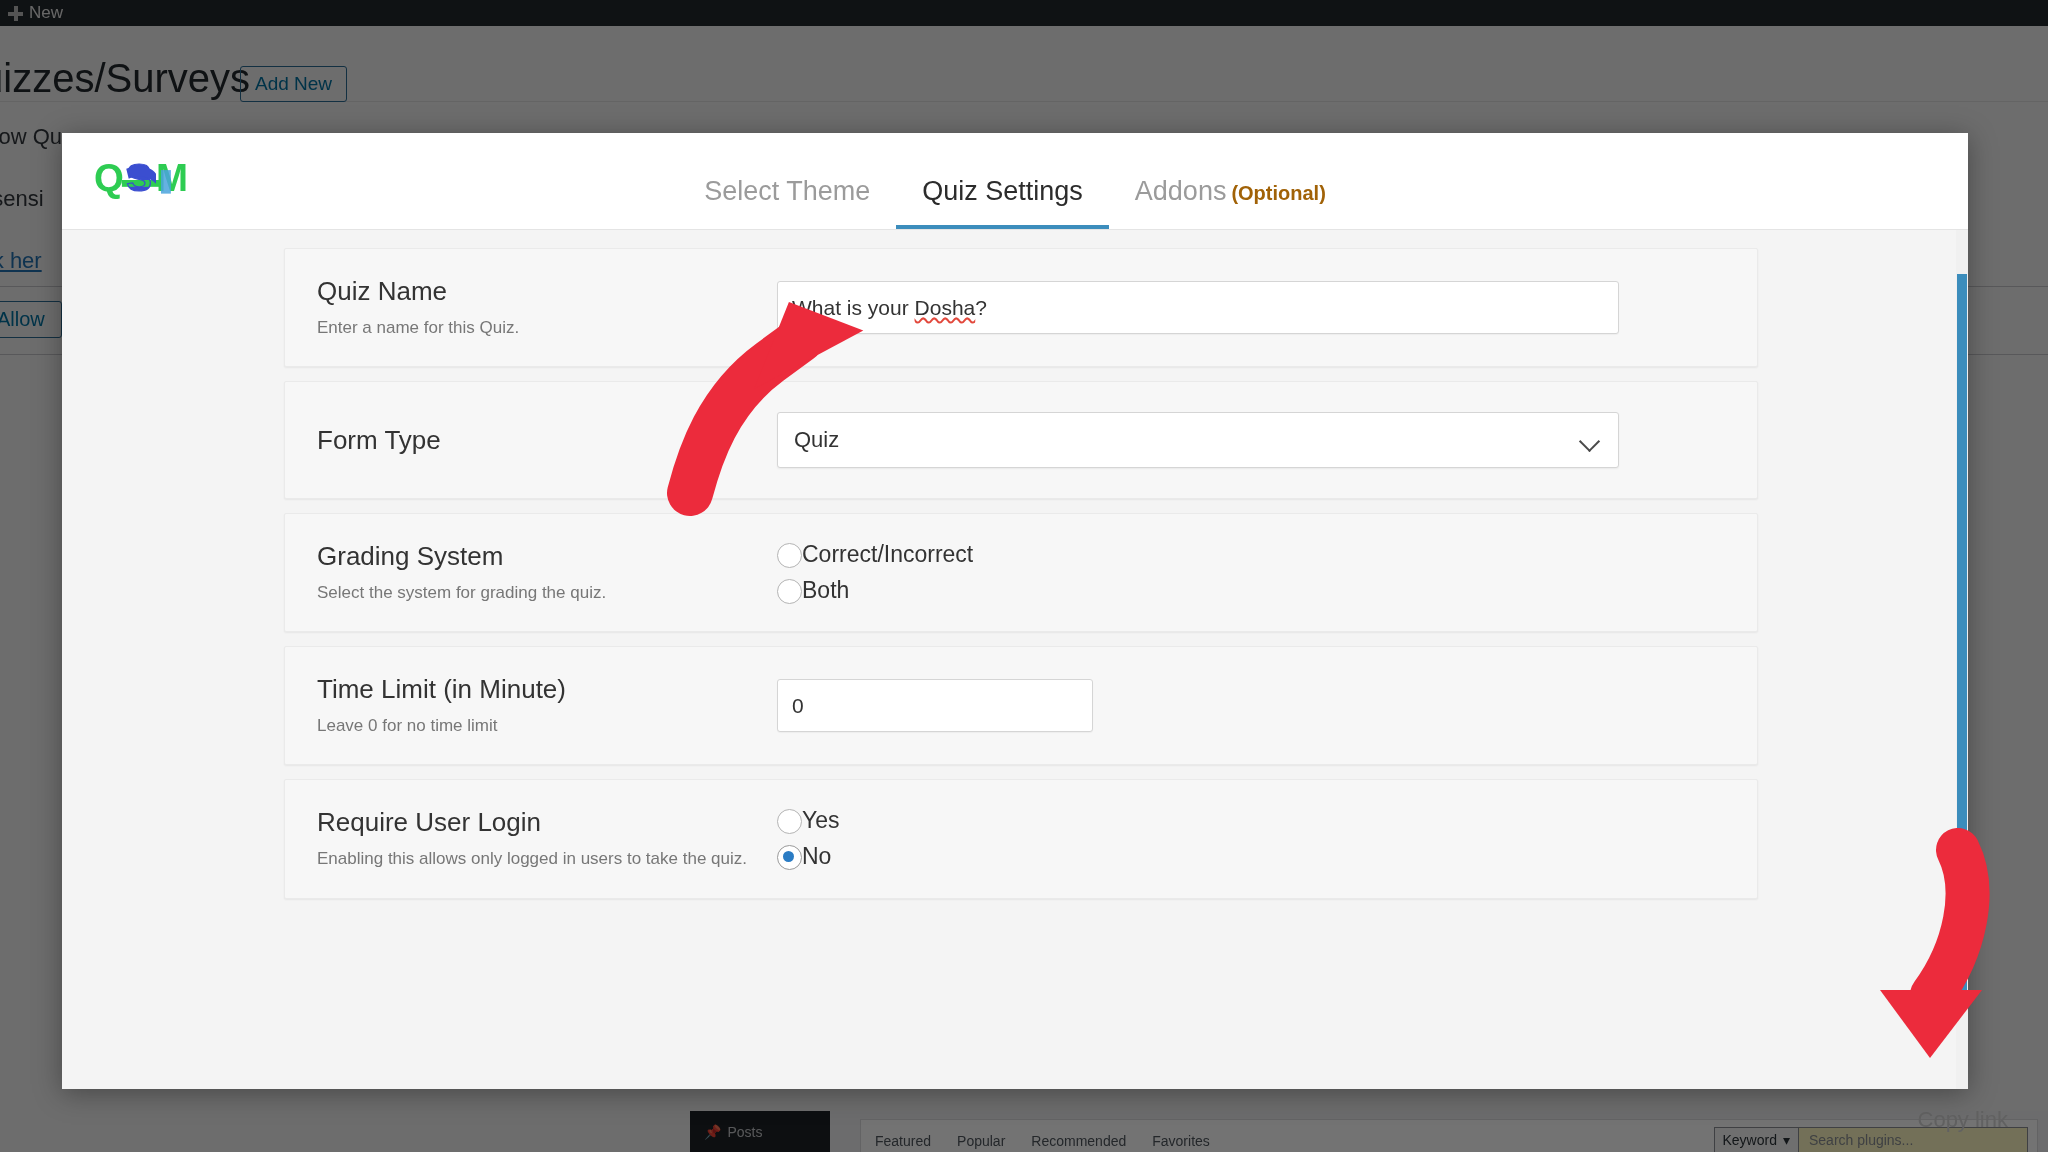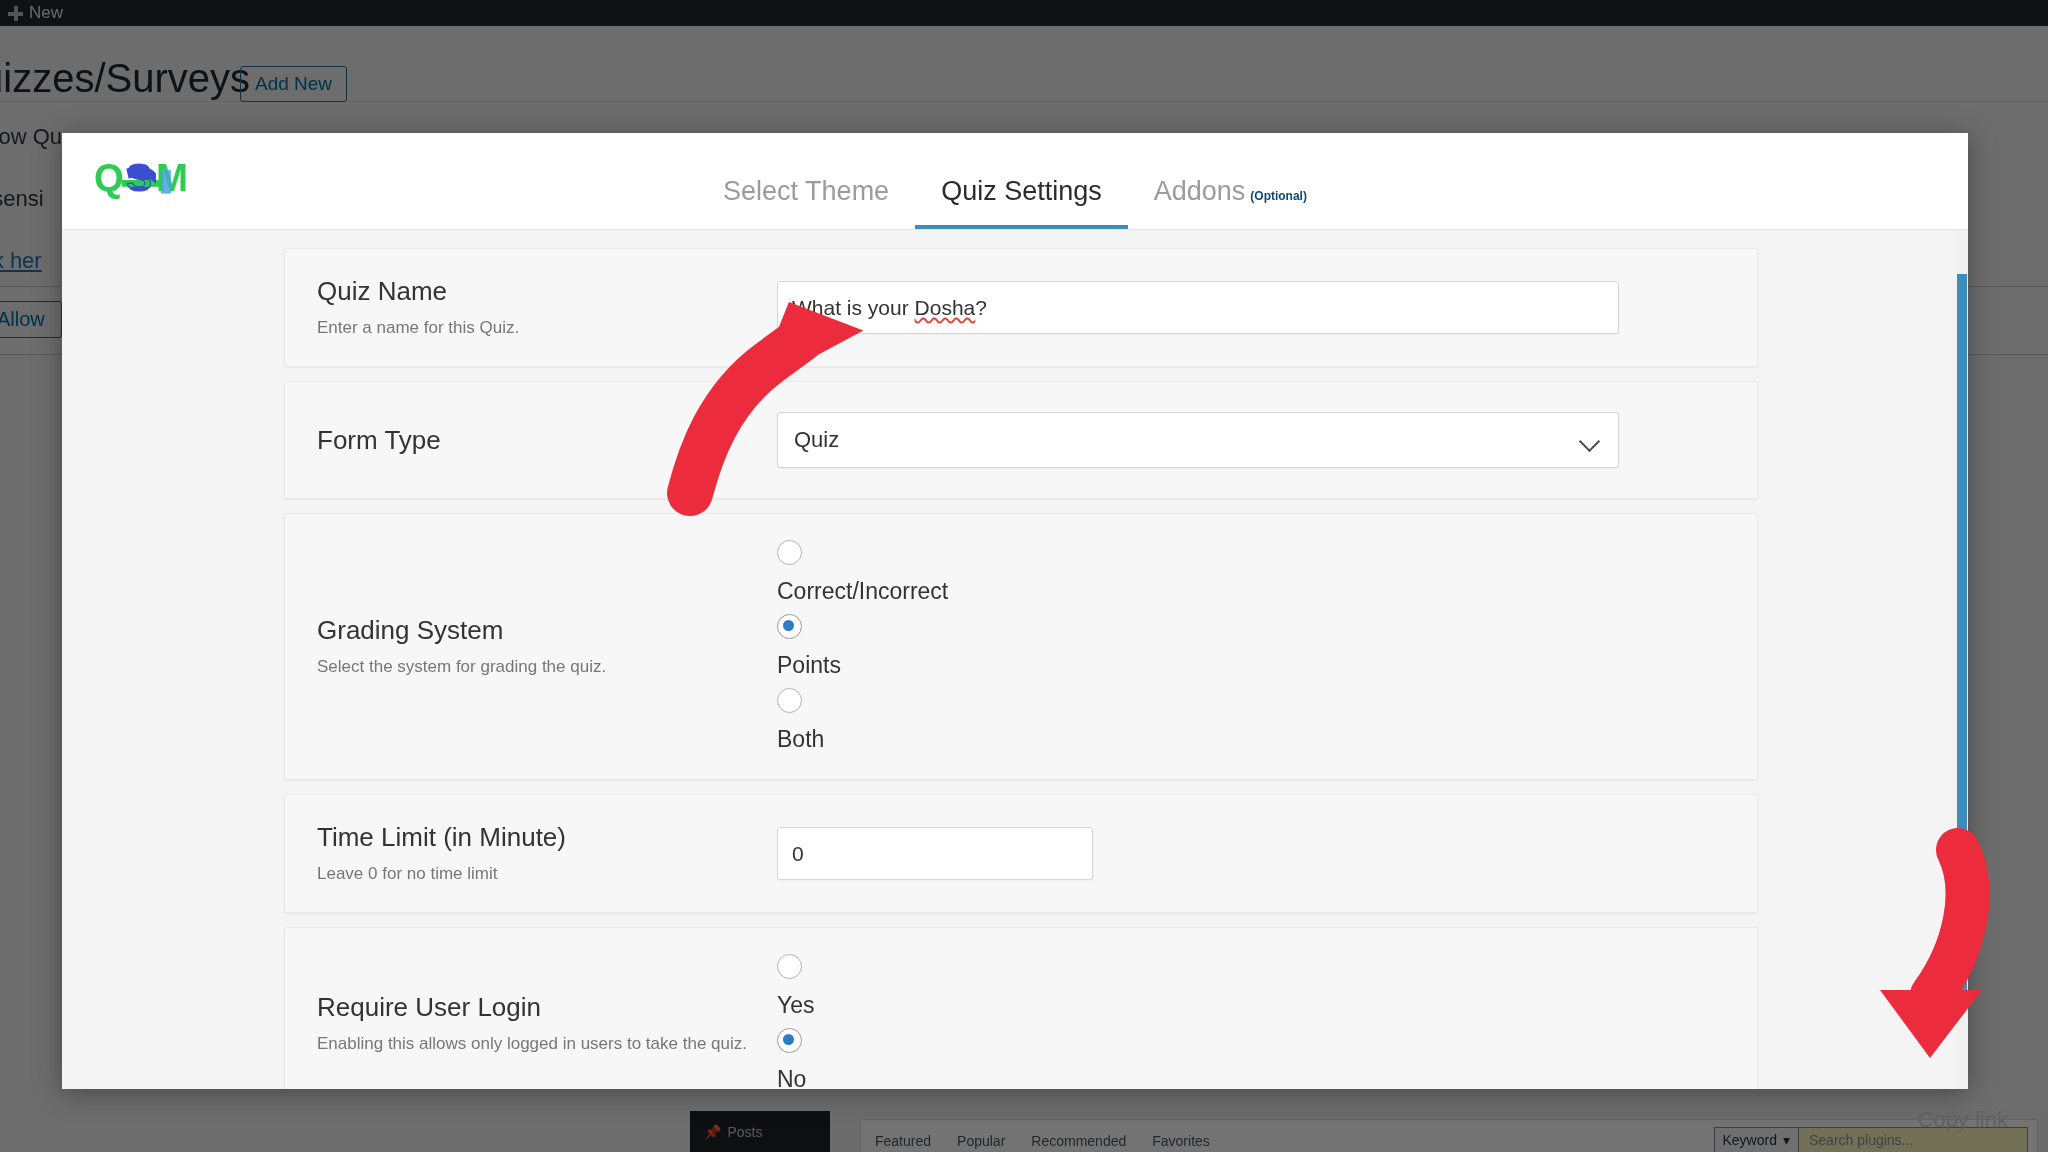--- a/index.html
+++ b/index.html
@@ -142,21 +142,21 @@
   }
   .modal-tab {
     font-size: 27px; color: #9b9b9b; padding: 10px 26px 18px 26px;
     border-bottom: 4px solid transparent;
     white-space: nowrap; font-weight: 400;
   }
   .modal-tab.active {
     color: #2c2c2c; border-bottom-color: #3c8dbc;
   }
   .tab-sub {
-    font-size: 12px; font-weight: bold; color: #0c4a6e; margin-left: 5px;
+    font-size: 20px; font-weight: bold; color: #a16207; margin-left: 5px;
   }
 
   .modal-body {
     flex: 1 1 auto; background: #f4f4f4;
     overflow: hidden; position: relative;
     padding: 18px 0 0 0;
   }
   .body-inner {
     width: 1474px; margin-left: 222px;
   }
@@ -199,21 +199,21 @@
   .chev {
     width: 22px; height: 12px; position: relative; display: inline-block;
   }
   .chev::before {
     content: ""; position: absolute; left: 2px; top: 0;
     width: 13px; height: 13px;
     border-right: 2.6px solid #4a4a4a; border-bottom: 2.6px solid #4a4a4a;
     transform: rotate(45deg);
   }
   .radio-group { display: flex; flex-direction: column; gap: 9px; }
-  .radio-row { display: flex; align-items: flex-start; gap: 13px; flex-direction: column; }
+  .radio-row { display: flex; align-items: flex-end; gap: 0; }
   .radio {
     width: 25px; height: 25px; border-radius: 50%;
     border: 1.6px solid #b4b4b4; background: #fff;
     position: relative; flex: 0 0 25px;
   }
   .radio.checked { border-color: #9a9a9a; }
   .radio.checked::after {
     content: ""; position: absolute; left: 5px; top: 5px;
     width: 11px; height: 11px; border-radius: 50%;
     background: #2b7cc4;
@@ -371,24 +371,20 @@
           <div class="card-label">Grading System</div>
           <div class="card-desc">Select the system for grading the quiz.</div>
         </div>
         <div class="card-field-col">
           <div class="radio-group">
             <label class="radio-row">
               <span class="radio"></span>
               <span class="radio-label">Correct/Incorrect</span>
             </label>
             <label class="radio-row">
-              <span class="radio checked"></span>
-              <span class="radio-label">Points</span>
-            </label>
-            <label class="radio-row">
               <span class="radio"></span>
               <span class="radio-label">Both</span>
             </label>
           </div>
         </div>
       </div>
 
       <div class="setting-card">
         <div class="card-label-col">
           <div class="card-label">Time Limit (in Minute)</div>

